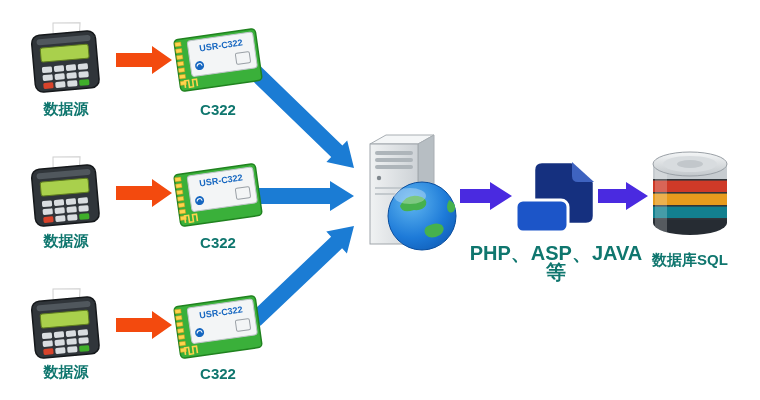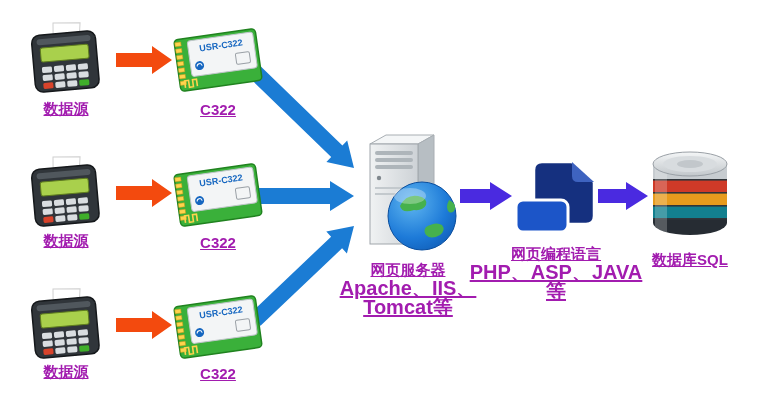--- a/index.html
+++ b/index.html
@@ -9,25 +9,24 @@
     position: relative;
     width: 760px;
     height: 400px;
     background: #ffffff;
     overflow: hidden;
   }
   .layer { position: absolute; left: 0; top: 0; width: 760px; height: 400px; }
   .caption {
     position: absolute;
     text-align: center;
-    color: #a21caf;
+    color: #0f766e;
     font-weight: bold;
     font-size: 15px;
     line-height: 19px;
-    text-decoration: underline;
   }
   .caption .sub { font-size: 20px; line-height: 19px; }
   .node { position: absolute; }
   svg text { font-family: "Liberation Sans", sans-serif; }
 </style>
 </head>
 <body>
 
 <div class="canvas">
 
@@ -217,34 +216,29 @@
       <circle cx="23" cy="46" r="2.2" fill="#7f878d"></circle>
       <rect x="19" y="55" width="38" height="2" fill="#c3c9cd"></rect>
       <rect x="19" y="61" width="38" height="2" fill="#c3c9cd"></rect>
       <circle cx="66" cy="84" r="34" fill="url(#glb)" stroke="#0a4e9e"></circle>
       <path d="M44,74 q6,-12 18,-10 q10,2 8,9 q-3,6 -12,5 q-12,4 -14,-4 z" fill="#46b14d"></path>
       <path d="M70,95 q10,-6 16,-2 q4,5 -2,10 q-9,5 -14,0 q-3,-4 0,-8 z" fill="#46b14d"></path>
       <path d="M93,68 q7,3 6,9 q-2,5 -6,3 q-4,-4 0,-12 z" fill="#46b14d"></path>
       <ellipse cx="54" cy="64" rx="16" ry="8" fill="#ffffff" opacity="0.3"></ellipse>
     </svg>
   </div>
-  <div class="caption" style="left:318px; top:260px; width:180px;">
-    <div>网页服务器</div>
-    <div class="sub">Apache、IIS、Tomcat等</div>
-  </div>
 
   <div class="node" style="left:512px; top:158px;">
     <svg viewBox="0 0 88 80" width="88" height="80">
       <path d="M30,4 h30 l22,20 v34 q0,8 -8,8 h-44 q-8,0 -8,-8 v-46 q0,-8 8,-8 z" fill="#15307f" stroke="#ffffff" stroke-width="2.5"></path>
       <path d="M60,4 l22,20 h-16 q-6,0 -6,-6 z" fill="#3e63c0"></path>
       <rect x="4" y="42" width="52" height="32" rx="7" fill="#1c55c8" stroke="#ffffff" stroke-width="3"></rect>
     </svg>
   </div>
   <div class="caption" style="left:468px; top:244px; width:176px;">
-    <div>网页编程语言</div>
     <div class="sub">PHP、ASP、JAVA等</div>
   </div>
 
   <div class="node" style="left:646px; top:148px;">
     <svg viewBox="0 0 88 94" width="88" height="94">
       <defs>
         <linearGradient id="dbTop" x1="0" y1="0" x2="0" y2="1">
           <stop offset="0" stop-color="#f4f6f7"></stop>
             <stop offset="1" stop-color="#c2c7cb"></stop>
         </linearGradient>

